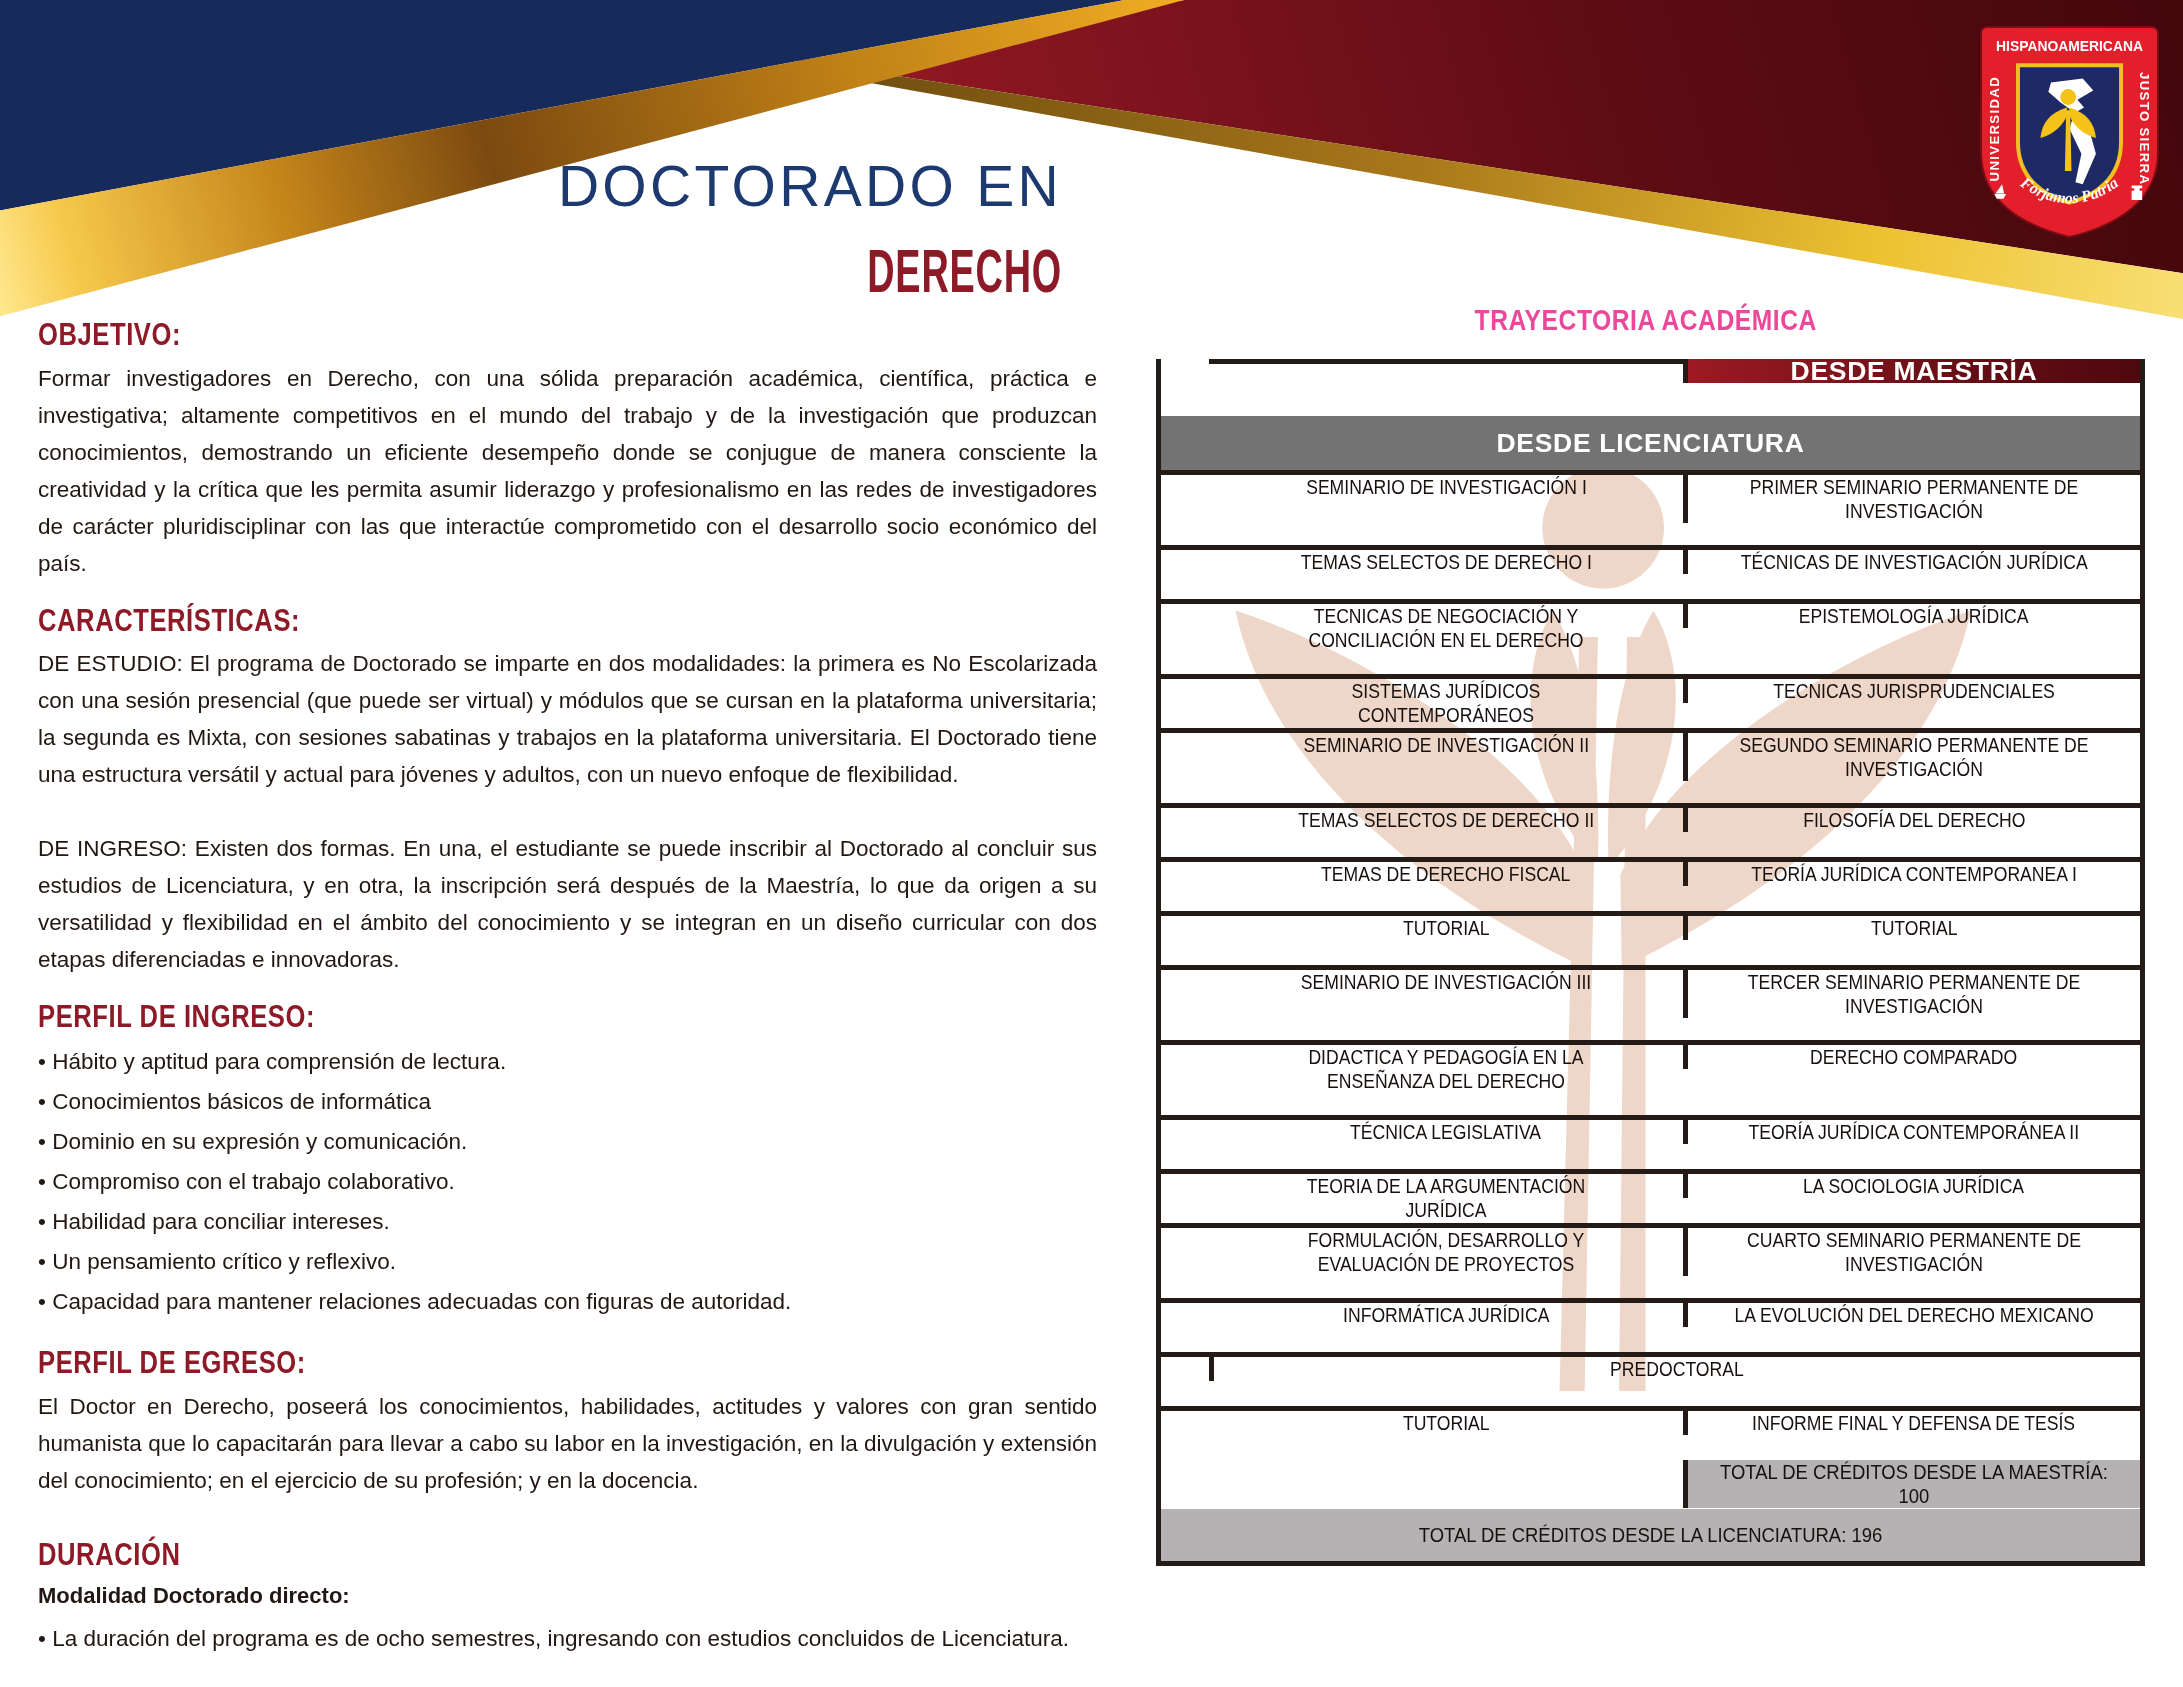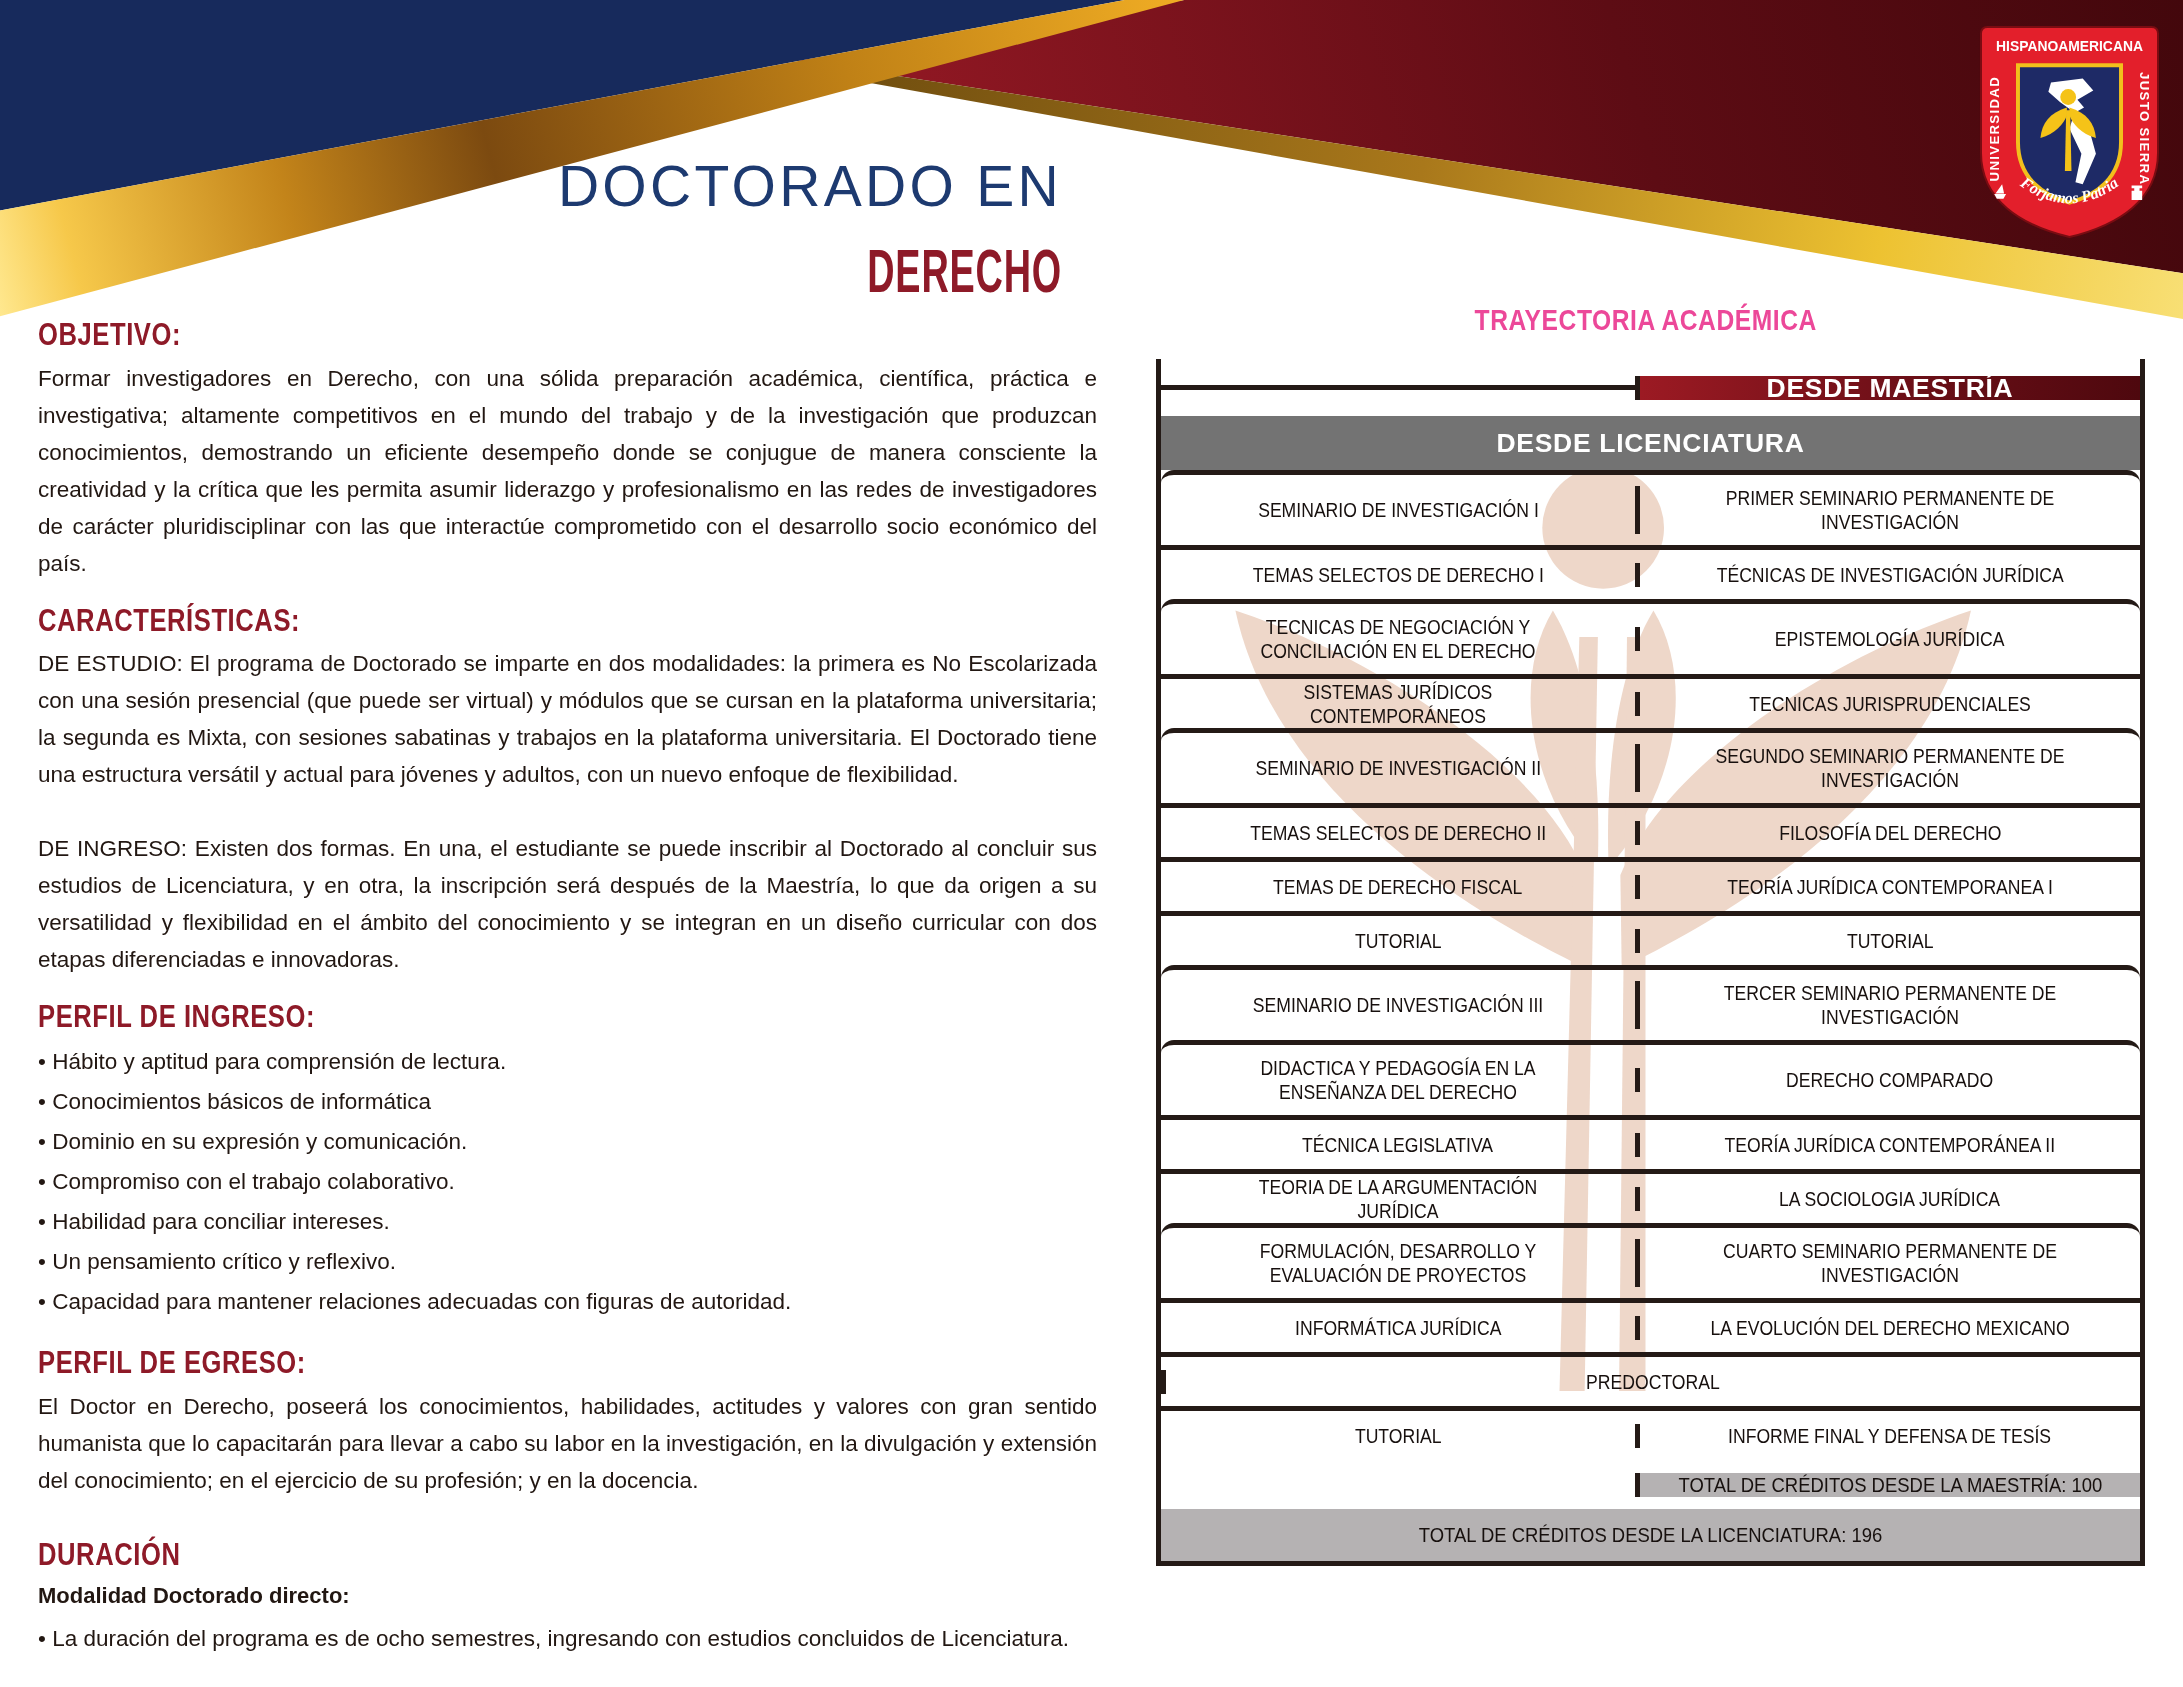--- a/index.html
+++ b/index.html
@@ -25,34 +25,34 @@
   .bullet{font-size:22.5px;line-height:40px;}
   .mod-label{font-size:22px;line-height:33px;margin:0 0 9.3px 0;font-weight:bold;}
   .mod-bullet{font-size:22.5px;line-height:33px;margin:0 0 41px 0;}
   
   .acad-title{position:absolute;left:1156px;top:303px;width:979px;text-align:center;
               font-size:30px;font-weight:bold;color:#ec4899;letter-spacing:0.7px;}
   .acad-title span{display:inline-block;transform:scaleX(.82);}
   .watermark{position:absolute;left:1156px;top:359px;width:979px;height:1138px;}
   .table{position:absolute;left:1156px;top:359px;width:979px;
          border-left:5.3px solid #241a16;border-right:5.3px solid #241a16;border-bottom:5.3px solid #241a16;}
-  .trow{display:flex;align-items:center;}
+  .trow{display:flex;align-items:flex-start;padding-left:48px;}
   .trow + .trow, .rows-host .trow{border-top:5.3px solid #241a16;}
   .cell{display:flex;align-items:center;justify-content:center;text-align:center;
         font-size:20px;line-height:24px;color:#17100e;}
   .cell span{display:inline-block;max-width:410px;transform:scaleX(.88);}
   .c-left{width:474px;flex:0 0 474px;}
   .c-right{flex:1 1 auto;border-left:5.3px solid #241a16;}
   .hrow{height:57px;}
   .hrow .c-left{background:#ffffff;}
   .hrow .c-right{background:linear-gradient(90deg,#9c1a23 0%,#6b0f17 55%,#4e080e 100%);border-left:5.3px solid #241a16;}
   .hrow .c-right span, .navyrow span{max-width:none;transform:none;font-weight:bold;color:#fff;font-size:26.5px;letter-spacing:0.7px;}
   .navyrow{height:54px;background:#737373;display:flex;align-items:center;justify-content:center;}
   .brow{height:49px;}
-  .brow.tall{height:70px;border-radius:13px;}
+  .brow.tall{height:70px;}
   .totrow1{height:49px;}
   .totrow1 .c-left{background:#ffffff;}
   .totrow1 .c-right{background:#b5b2b3;}
   .totrow2{height:52px;background:#b5b2b3;}
   .totrow1 .cell span,.totrow2 span{max-width:none;font-size:20.5px;transform:scaleX(.9);}
   .totrow2{display:flex;align-items:center;justify-content:center;text-align:center;
            font-size:20.5px;color:#17100e;}
 </style>
 </head>
 <body>

